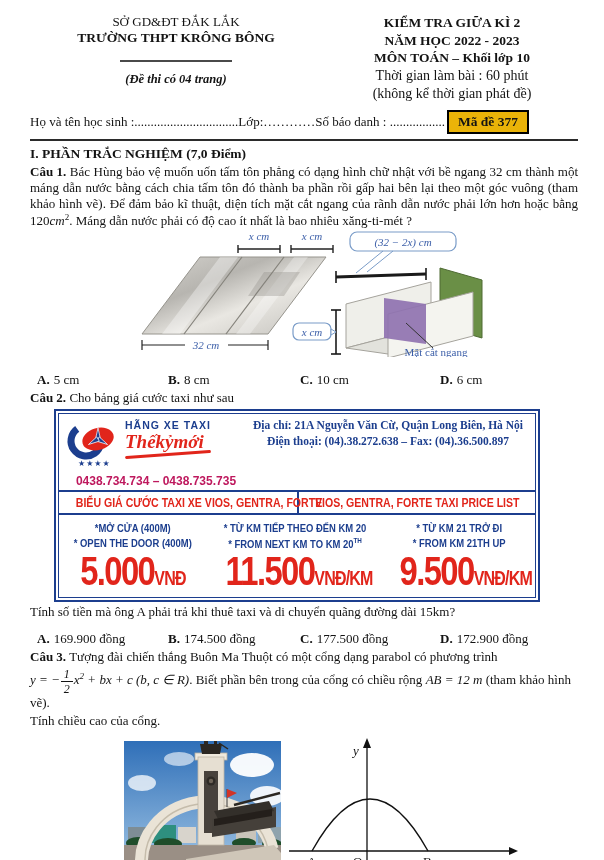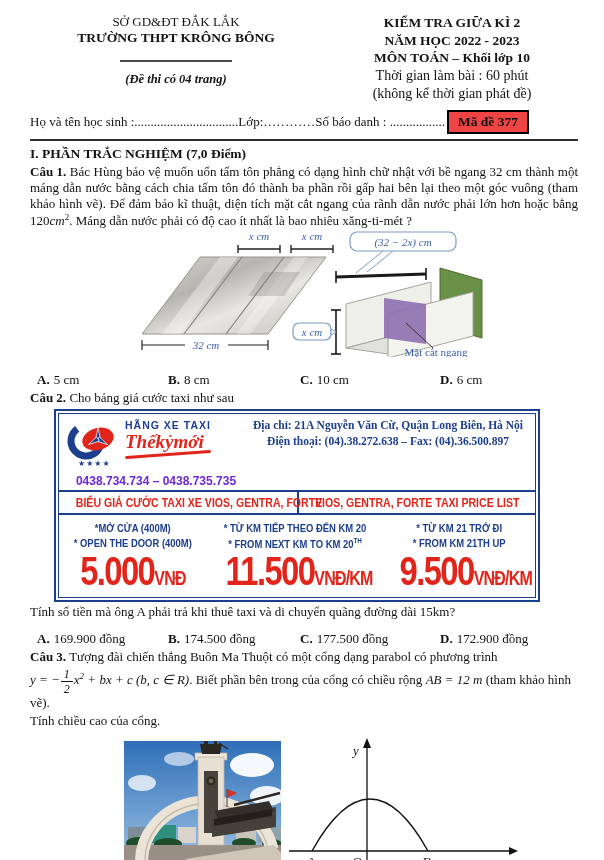--- a/index.html
+++ b/index.html
@@ -15,21 +15,21 @@
   .hdr-right{width:252px;text-align:center;padding-top:4px;}
   .h-line1{font-size:13px;}
   .h-line2{font-size:13.5px;font-weight:bold;}
   .h-rule{width:112px;height:0;border-top:2px solid #4a4a4a;margin:14px auto 10px auto;}
   .h-exam{font-size:12.5px;font-weight:bold;font-style:italic;}
   .hr-b{font-size:13.5px;font-weight:bold;line-height:1.3;}
   .hr-i{font-size:14px;line-height:1.3;}
   
   .student{margin-top:7px;font-size:13px;display:flex;align-items:center;white-space:nowrap;}
   .student .dots{overflow:hidden;}
-  .code-box{border:2px solid #000;font-weight:bold;font-size:13.5px;padding:2px 9px;margin-left:2px;background:#ef4444;}
+  .code-box{border:2px solid #000;font-weight:bold;font-size:13.5px;padding:2px 9px;margin-left:2px;background:#eab308;}
   .rule-full{border-top:2px solid #2b2b2b;margin-top:5px;}
   
   .sec-title{font-weight:bold;font-size:13.5px;margin-top:5px;}
   .para{font-size:13px;line-height:1.22;text-align:justify;margin-top:2px;}
   .qlabel{font-weight:bold;}
   .ans-row{display:grid;grid-template-columns:131px 132px 140px 1fr;font-size:13px;padding-left:7px;margin-top:11px;}
   .ans b{margin-right:4px;}
   
   .fig1{margin:2px 0 0 58px;}
   .fig-label{font:italic 11px "Liberation Serif", serif;fill:#3b5ea8;}
@@ -37,21 +37,21 @@
   
   .ad{width:478px;margin:3px 0 0 24px;border:2px solid #1c3e8e;padding:2px;background:#fff;}
   .ad-inner{border:1px solid #1c3e8e;}
   .ad-top{display:flex;padding:3px 6px 2px 6px;}
   .ad-brandblock{width:182px;}
   .logo-row{display:flex;align-items:flex-start;}
   .brand-col{margin-left:2px;padding-top:2px;}
   .brand-small{font-family:"Liberation Sans",sans-serif;font-size:10.5px;font-weight:bold;color:#1c3e8e;letter-spacing:1px;}
   .brand-script{font-size:19px;font-weight:bold;font-style:italic;color:#e1251b;line-height:1;margin-top:1px;}
   .brand-swoosh{width:86px;height:3px;background:#e1251b;border-radius:2px;margin-top:2px;transform:rotate(-4deg);}
-  .phones{font-family:"Liberation Sans",sans-serif;font-size:12px;font-weight:bold;color:#6d28d9;margin-top:3px;text-align:center;}
+  .phones{font-family:"Liberation Sans",sans-serif;font-size:12px;font-weight:bold;color:#be185d;margin-top:3px;text-align:center;}
   .ad-company{flex:1;text-align:center;padding-top:1px;}
   .company-name{font-size:18.5px;font-weight:bold;color:#e1251b;line-height:1.15;}
   .company-addr,.company-tel{font-size:11.5px;font-weight:bold;color:#1c3e8e;line-height:1.35;}
   .ph-row{display:flex;border-top:2px solid #1c3e8e;border-bottom:2px solid #1c3e8e;font-family:"Liberation Sans",sans-serif;}
   .ph-cell{width:50%;text-align:center;padding:4px 0 3px 0;color:#e1251b;font-weight:bold;font-size:12px;}
   .ph-cell:first-child{border-right:2px solid #1c3e8e;text-decoration:underline;}
   .ph-cell span{display:inline-block;transform:scaleX(.88);white-space:nowrap;}
   .price-body{display:flex;padding:6px 0 6px 0;font-family:"Liberation Sans",sans-serif;}
   .pcol{text-align:center;}
   .pcol.c1{width:31%;} .pcol.c2{width:37%;} .pcol.c3{width:32%;}

